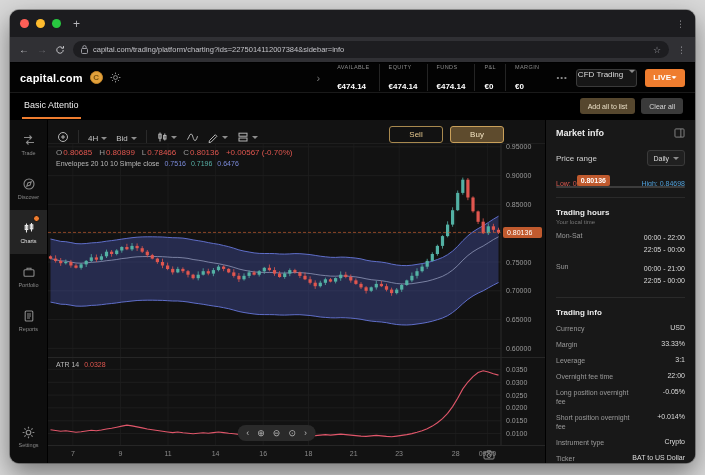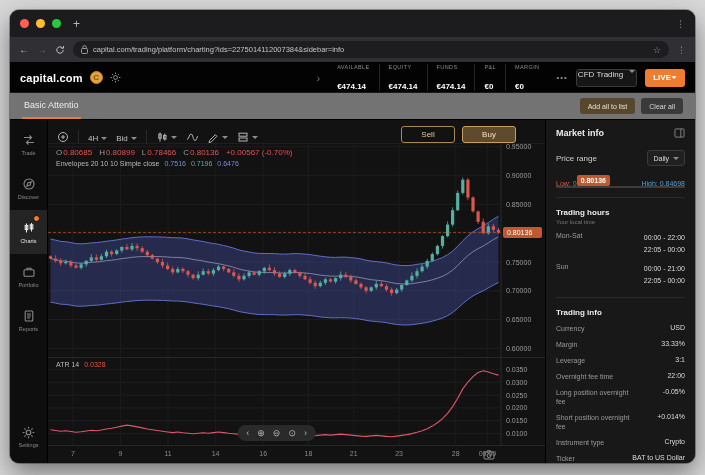--- a/index.html
+++ b/index.html
@@ -45,21 +45,21 @@
   .stat-label{font-size:5.5px;color:#8d8d8d;letter-spacing:.4px;}
   .stat-value{font-size:8px;color:#fff;font-weight:bold;margin-top:12px;}
   .more-dots{color:#8d8d8d;font-size:8px;letter-spacing:1px;}
   .account-select{height:18px;border:1px solid #3a3a3a;border-radius:3px;display:flex;gap:6px;
     padding:0 1px;font-size:8px;color:#ddd;background:#161616;}
   .live-btn{height:18px;background:#ef7d2f;border-radius:3px;display:flex;align-items:center;gap:0;padding:0 8px;
     font-size:8px;font-weight:bold;color:#fff;}
   .caret{width:0;height:0;border-left:3px solid transparent;border-right:3px solid transparent;border-top:3.5px solid #8d8d8d;}
   .caret.light{border-top-color:#fff;}
   
-  .watchbar{height:27px;background:#737373;display:flex;align-items:center;padding:0 12px;
+  .watchbar{height:27px;background:#000000;display:flex;align-items:center;padding:0 12px;
     border-bottom:1px solid #000;flex:0 0 auto;}
   .wl-tab{height:100%;display:flex;align-items:center;font-size:9px;color:#ececec;
     border-bottom:2px solid #ef7d2f;padding:0 2px;}
   .wl-actions{margin-left:auto;display:flex;gap:6px;}
   .wl-btn{height:16px;border-radius:3px;font-size:7px;display:flex;align-items:center;padding:0 8px;}
   .wl-btn.amber{background:#56472e;color:#eadfc7;}
   .wl-btn.grey{background:#3a3a3a;color:#d8d8d8;}
   
   .main{flex:1;display:flex;min-height:0;}
   .sidebar{width:38px;background:#0e0e0e;border-right:1px solid #000;display:flex;flex-direction:column;padding-top:2px;flex:0 0 auto;}
@@ -70,21 +70,21 @@
   .side-item.active svg{stroke:#e9e9e9;}
   .side-item.active .side-label{color:#e0e0e0;}
   .side-badge{position:absolute;top:5px;right:7px;width:7px;height:7px;border-radius:50%;background:#ef7d2f;border:1px solid #0e0e0e;}
   .side-settings{margin-top:auto;margin-bottom:4px;}
   
   .chart-area{flex:1;display:flex;flex-direction:column;min-width:0;background:#121212;position:relative;}
   .chart-toolbar{height:24px;display:flex;align-items:flex-end;gap:9px;padding:0 9px;border-bottom:1px solid #1e1e1e;flex:0 0 auto;}
   .tool{display:flex;align-items:center;gap:3px;font-size:8px;color:#c3c3c3;}
   .tool svg{stroke:#b5b5b5;fill:none;stroke-width:1;}
   .tool-sep{width:1px;height:13px;background:#2a2a2a;}
-  .trade-btns{margin-left:auto;display:flex;gap:7px;margin-right:20px;}
+  .trade-btns{margin-left:auto;display:flex;gap:7px;margin-right:32px;}
   .sell-btn{width:54px;height:17px;border:1px solid #a8894f;border-radius:3px;color:#e7c98e;font-size:8px;
     display:flex;align-items:center;justify-content:center;background:transparent;}
   .buy-btn{width:54px;height:17px;border:1px solid #c9a05a;border-radius:3px;color:#f4e4c2;font-size:8px;
     display:flex;align-items:center;justify-content:center;background:#5e4b2d;}
   .main-chart{flex:1;position:relative;min-height:0;}
   .legend-row1{position:absolute;top:4px;left:8px;display:flex;gap:7px;font-size:8px;z-index:3;}
   .ohlc-pair{display:flex;gap:1px;}
   .ohlc-k{color:#9a9a9a;} .ohlc-v{color:#e0564f;} .ohlc-chg{color:#e0564f;}
   .legend-row2{position:absolute;top:16px;left:8px;display:flex;gap:5px;font-size:7px;z-index:3;color:#b9b9b9;}
   .env-v1,.env-v3{color:#7b8bdb;} .env-v2{color:#58b0a6;}

